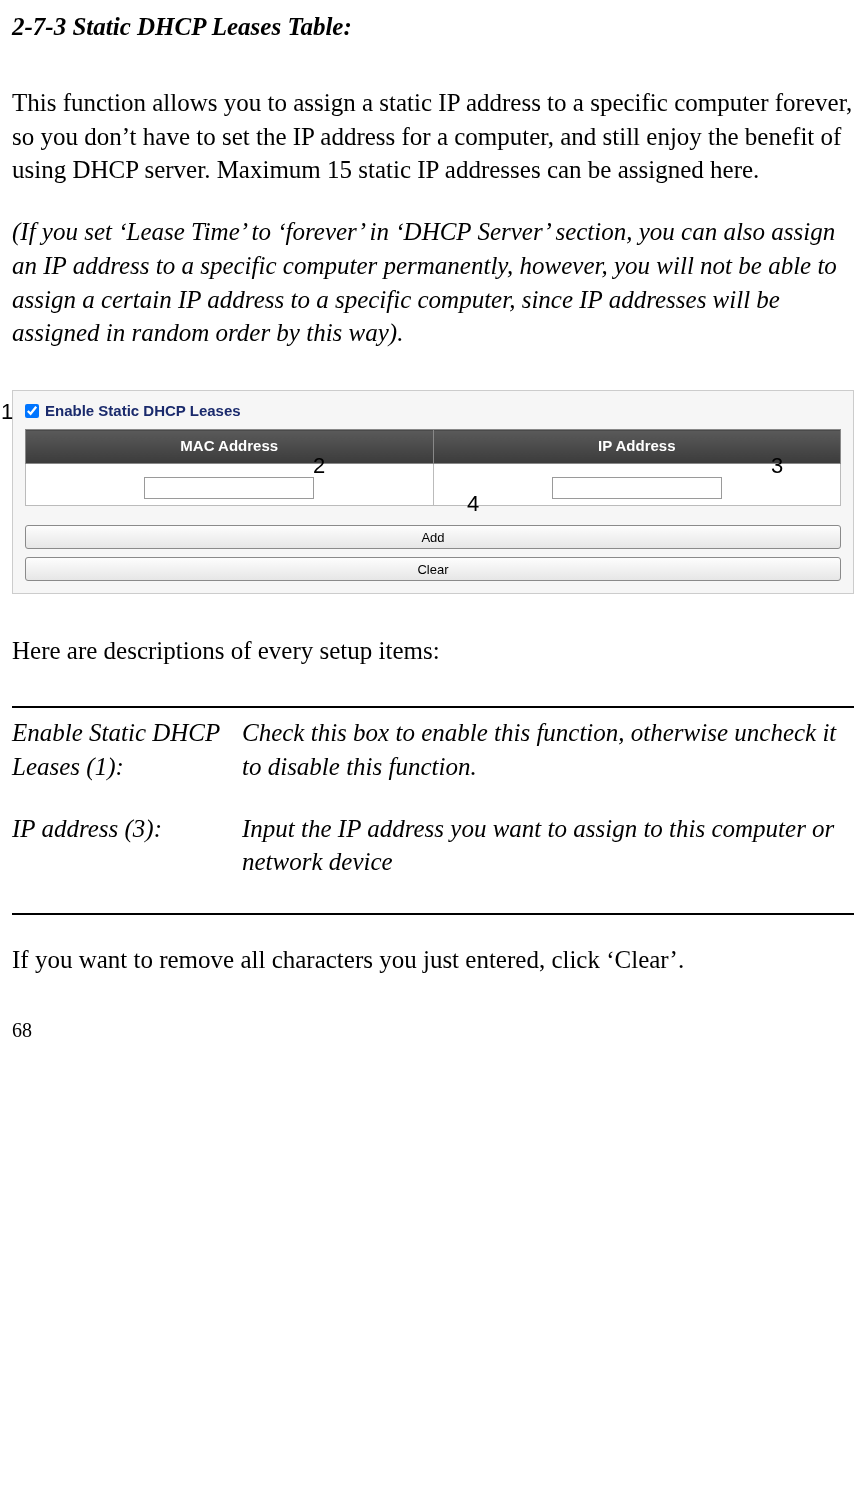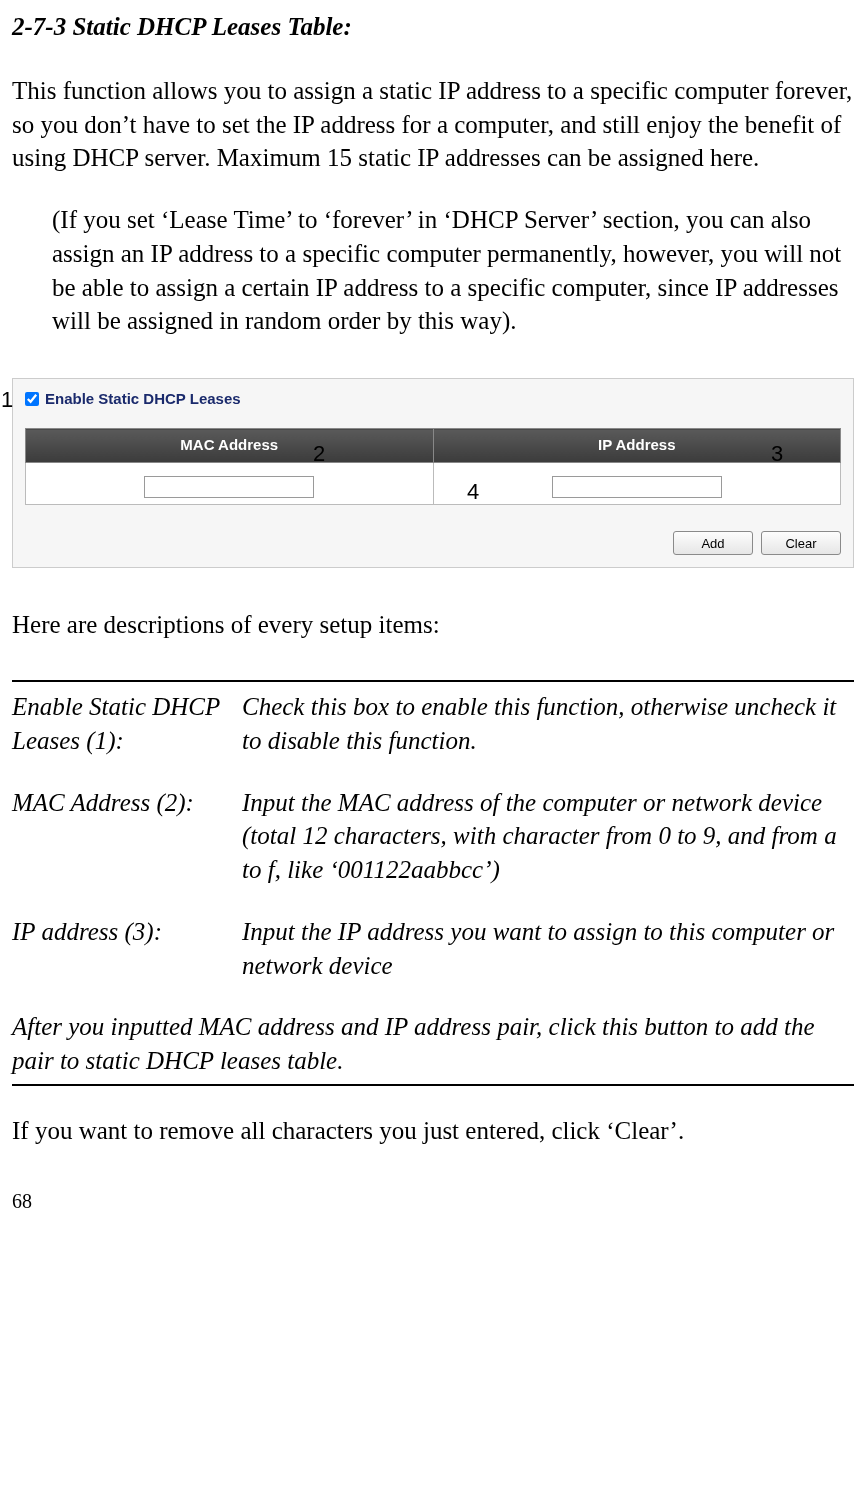--- a/index.html
+++ b/index.html
@@ -8,28 +8,28 @@
       font-size: 25px;
       line-height: 1.35;
       padding: 10px 12px 20px 12px;
       width: 866px;
       color: #000;
       background: #fff;
     }
     .section-title {
       font-weight: bold;
       font-style: italic;
-      margin-bottom: 30px;
+      margin-bottom: 42px;
     }
     .para {
       margin-bottom: 28px;
     }
     .italic-para {
+      font-style: italic;
       margin-bottom: 40px;
-      margin-left: 40px;
     }
     
     .dhcp-box {
       border: 1px solid #ccc;
       background: #f6f6f6;
       padding: 10px 12px 12px 12px;
       margin: 10px 0 40px 0;
       position: relative;
       font-family: Tahoma, Arial, sans-serif;
     }
@@ -42,21 +42,21 @@
     }
     .callout-1 { top: 6px; left: -12px; }
     .callout-2 { top: 60px; left: 300px; }
     .callout-3 { top: 60px; left: 758px; }
     .callout-4 { top: 98px; left: 454px; }
 
     .enable-line {
       display: flex;
       align-items: center;
       gap: 6px;
-      margin-bottom: 19px;
+      margin-bottom: 8px;
       font-size: 15px;
       color: #1a2a6c;
       font-weight: bold;
     }
     .enable-line input[type="checkbox"] {
       width: 14px;
       height: 14px;
     }
     .leases-table {
       width: 100%;
@@ -81,21 +81,22 @@
       width: 170px;
       height: 22px;
       border: 1px solid #9a9a9a;
       font-size: 14px;
       padding: 1px 4px;
     }
     .btn-row {
       display: flex;
       justify-content: flex-end;
       gap: 8px;
-      margin-top: 26px;
+      margin-top: 19px;
+      flex-direction: column;
     }
     .btn {
       min-width: 80px;
       height: 24px;
       font-size: 13px;
       font-family: Tahoma, Arial, sans-serif;
       background: linear-gradient(#fdfdfd, #e6e6e6);
       border: 1px solid #8a8a8a;
       border-radius: 3px;
       cursor: pointer;
@@ -181,27 +182,22 @@
 </div>
 
 <div class="desc-intro">Here are descriptions of every setup items:</div>
 
 <div class="desc-block">
   <div class="desc-row">
     <div class="desc-label">Enable Static DHCP Leases (1):</div>
     <div class="desc-text">Check this box to enable this function, otherwise uncheck it to disable this function.</div>
   </div>
   <div class="desc-row">
-    <div class="desc-label">MAC Address (2):</div>
-    <div class="desc-text">Input the MAC address of the computer or network device (total 12 characters, with character from 0 to 9, and from a to f, like ‘001122aabbcc’)</div>
-  </div>
-  <div class="desc-row">
     <div class="desc-label">IP address (3):</div>
     <div class="desc-text">Input the IP address you want to assign to this computer or network device</div>
   </div>
   <div class="desc-row">
-    <div class="desc-text">After you inputted MAC address and IP address pair, click this button to add the pair to static DHCP leases table.</div>
   </div>
 </div>
 
 <div class="footer-para">If you want to remove all characters you just entered, click ‘Clear’.</div>
 
 <div class="page-num">68</div>
 
 </body></html>

